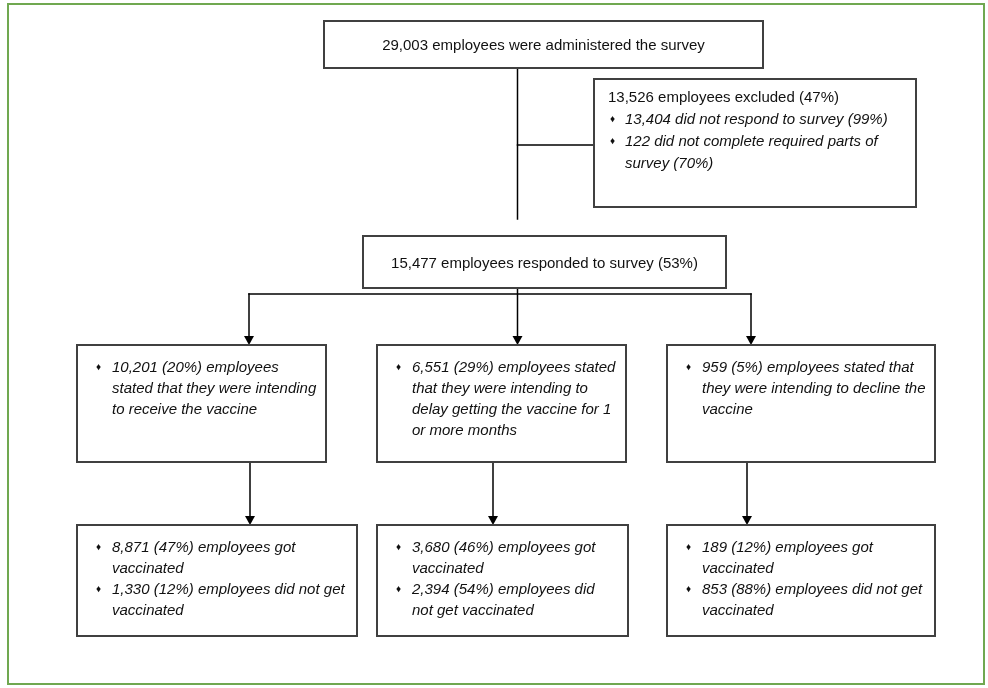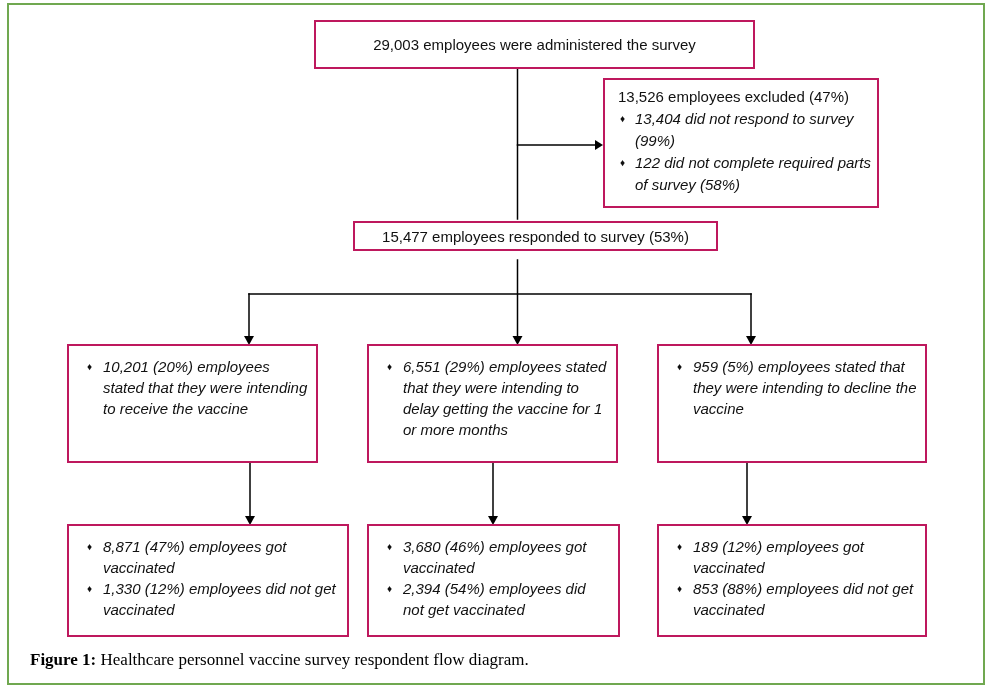--- a/index.html
+++ b/index.html
@@ -18,25 +18,26 @@
     border: 2px solid #70a850;
     pointer-events: none;
   }
   svg.connectors {
     position: absolute;
     left: 0; top: 0;
     pointer-events: none;
   }
   .node {
     position: absolute;
-    border: 2px solid #be185d;
+    border: 2px solid #404040;
     background: #ffffff;
     box-sizing: border-box;
     font-size: 15px;
     line-height: 21px;
+    margin-left: 9px;
   }
   .node.center-text {
     display: flex;
     align-items: center;
     justify-content: center;
     text-align: center;
   }
   .node.bullets {
     padding: 10px 8px 0 14px;
   }
@@ -94,33 +95,33 @@
       <polygon points="245,516 255,516 250,525"></polygon>
       <polygon points="488,516 498,516 493,525"></polygon>
       <polygon points="742,516 752,516 747,525"></polygon>
     </g>
   </svg>
 
   <div class="node center-text" style="left:314px; top:20px; width:441px; height:49px;">
     <span>29,003 employees were administered the survey</span>
   </div>
 
-  <div class="node excluded" style="left:603px; top:78px; width:276px; height:130px;">
+  <div class="node excluded" style="left:584px; top:78px; width:324px; height:130px;">
     <div>13,526 employees excluded (47%)</div>
     <div class="bullet-row">
       <span class="bul">♦</span>
       <span class="bul-text">13,404 did not respond to survey (99%)</span>
     </div>
     <div class="bullet-row">
       <span class="bul">♦</span>
-      <span class="bul-text">122 did not complete required parts of survey (58%)</span>
+      <span class="bul-text">122 did not complete required parts of survey (70%)</span>
     </div>
   </div>
 
-  <div class="node center-text" style="left:353px; top:221px; width:365px; height:30px;">
+  <div class="node center-text" style="left:353px; top:235px; width:365px; height:54px;">
     <span>15,477 employees responded to survey (53%)</span>
   </div>
 
   <div class="node bullets" style="left:67px; top:344px; width:251px; height:119px;">
     <div class="bullet-row">
       <span class="bul">♦</span>
       <span class="bul-text">10,201 (20%) employees stated that they were intending to receive the vaccine</span>
     </div>
   </div>
 
@@ -164,17 +165,14 @@
     <div class="bullet-row">
       <span class="bul">♦</span>
       <span class="bul-text">189 (12%) employees got vaccinated</span>
     </div>
     <div class="bullet-row">
       <span class="bul">♦</span>
       <span class="bul-text">853 (88%) employees did not get vaccinated</span>
     </div>
   </div>
 
-  <div class="caption">
-    <span class="cap-label">Figure 1:</span><span class="cap-text"> Healthcare personnel vaccine survey respondent flow diagram.</span>
-  </div>
 
 </div>
 
 </body></html>

